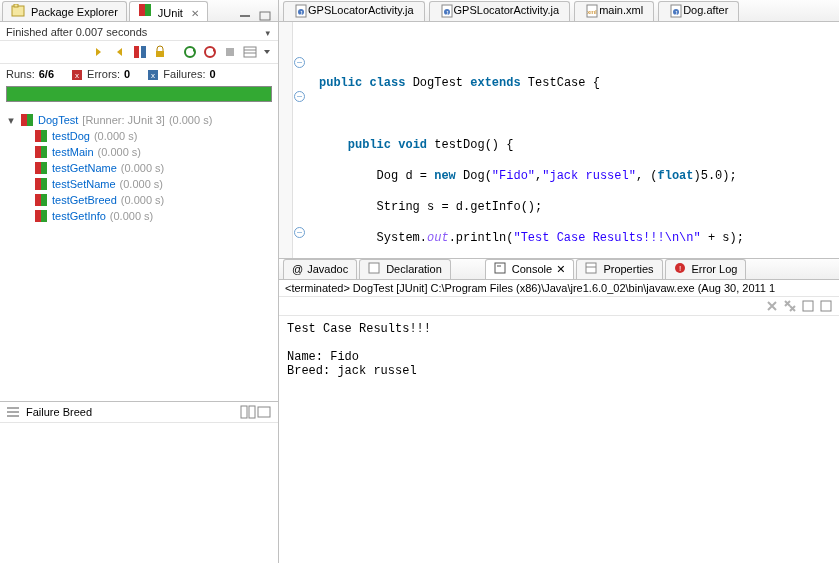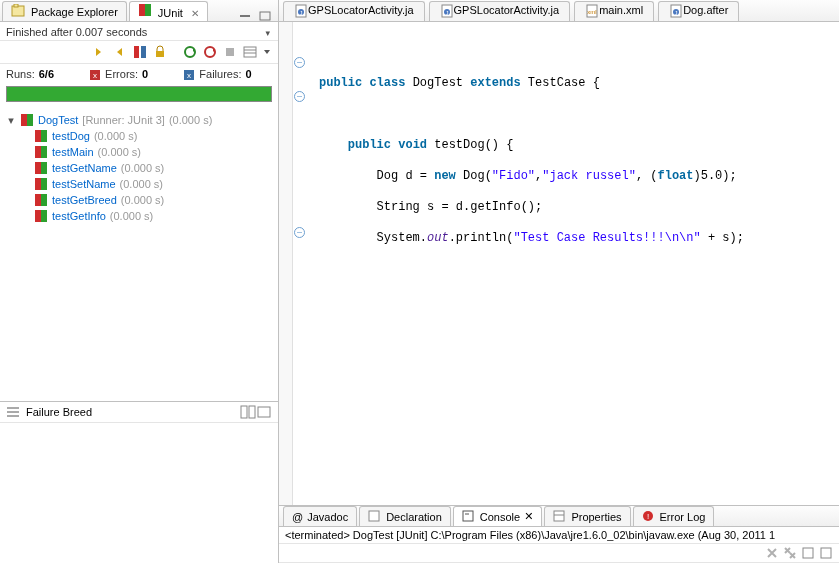--- a/index.html
+++ b/index.html
@@ -15,21 +15,21 @@
 .tab-spacer { flex: 1; }
 .tab-toolbar { display: flex; gap: 6px; padding-right: 6px; align-items: center; }
 
 .junit-status { padding: 4px 6px 2px 6px; border-bottom: 1px solid #e5e5e5; position: relative; }
 .status-text { font-size: 11px; color: #333; }
 .dropdown-arrow { position: absolute; right: 8px; top: 6px; color: #555; font-size: 9px; }
 
 .junit-toolbar { display: flex; justify-content: flex-end; gap: 4px; padding: 3px 6px; align-items: center; border-bottom: 1px solid #e5e5e5; }
 .tb-icon { width: 16px; height: 16px; display: inline-block; }
 
-.junit-counters { display: flex; gap: 36px; padding: 4px 6px; font-size: 11px; }
+.junit-counters { display: flex; gap: 18px; padding: 4px 6px; font-size: 11px; }
 .counter-label { color: #333; }
 .counter-value { font-weight: bold; margin-left: 4px; }
 .err-icon { display: inline-block; width: 10px; height: 10px; vertical-align: middle; margin-right: 2px; }
 
 .progress-bar { margin: 2px 6px 6px 6px; height: 16px; border: 1px solid #888; background: #33a933; }
 
 .test-tree { flex: 1; overflow: auto; padding: 4px 6px; font-size: 11px; }
 .tree-row { display: flex; align-items: center; gap: 4px; padding: 1px 0; white-space: nowrap; }
 .tree-indent-1 { padding-left: 28px; }
 .tree-caret { width: 10px; text-align: center; color: #555; }
@@ -48,25 +48,25 @@
 .file-icon { width: 14px; height: 14px; display: inline-block; }
 
 .editor-area { flex: 1; display: flex; overflow: hidden; position: relative; }
 .ruler { width: 14px; background: #f8f8f8; border-right: 1px solid #e0e0e0; }
 .folding { width: 14px; background: #fff; position: relative; }
 .fold-marker { position: absolute; left: 1px; width: 11px; height: 11px; border: 1px solid #6d9fd0; border-radius: 6px; background: #fff; color: #6d9fd0; font-size: 9px; line-height: 9px; text-align: center; }
 .code { flex: 1; font-family: Consolas, "Courier New", monospace; font-size: 12px; padding: 8px 0 8px 12px; white-space: pre; overflow: hidden; position: relative; }
 .code-line { height: 17px; line-height: 17px; }
 .kw { color: #0369a1; font-weight: bold; }
 .str { color: #2a00ff; }
-.fld { color: #4c1d95; font-style: italic; }
+.fld { color: #8b5cf6; font-style: italic; }
 
 .bottom-tabs { display: flex; align-items: flex-end; height: 22px; background: linear-gradient(#fdfdfd,#f0f0f0); border-top: 1px solid #c0c0c0; border-bottom: 1px solid #c0c0c0; padding-left: 4px; gap: 2px; }
 .bottom-tab { display: flex; align-items: center; gap: 4px; padding: 2px 8px; border: 1px solid #c0c0c0; border-bottom: none; background: #f5f5f5; font-size: 11px; height: 20px; cursor: pointer; border-radius: 3px 3px 0 0; }
-.bottom-tab.active { background: #fff; }
+.bottom-tab.active { background: #fff; margin-left: 32px; }
 
 .console-info { display: flex; align-items: center; font-size: 11px; padding: 2px 6px; border-bottom: 1px solid #e5e5e5; }
 .console-info-text { flex: 1; white-space: nowrap; overflow: hidden; }
 .console-toolbar { display: flex; gap: 4px; padding: 2px 6px; justify-content: flex-end; border-bottom: 1px solid #e5e5e5; }
 .console-output { flex: 1; font-family: Consolas, "Courier New", monospace; font-size: 12px; padding: 6px 8px; white-space: pre; }
 
 svg { display: block; }
 </style>
 </head>
 <body>
@@ -427,14 +427,18 @@
           <svg width="14" height="14">
             <rect x="2" y="2" width="10" height="10" fill="#fff" stroke="#888"></rect>
           </svg>
         </span>
       <span>
           <svg width="14" height="14">
             <rect x="2" y="2" width="10" height="10" fill="#fff" stroke="#888"></rect>
           </svg>
         </span>
     </div>
+    <div class="console-output">Test Case Results!!!
+
+Name: Fido
+Breed: jack russel</div>
   </div>
 </div>
 
 </body></html>

